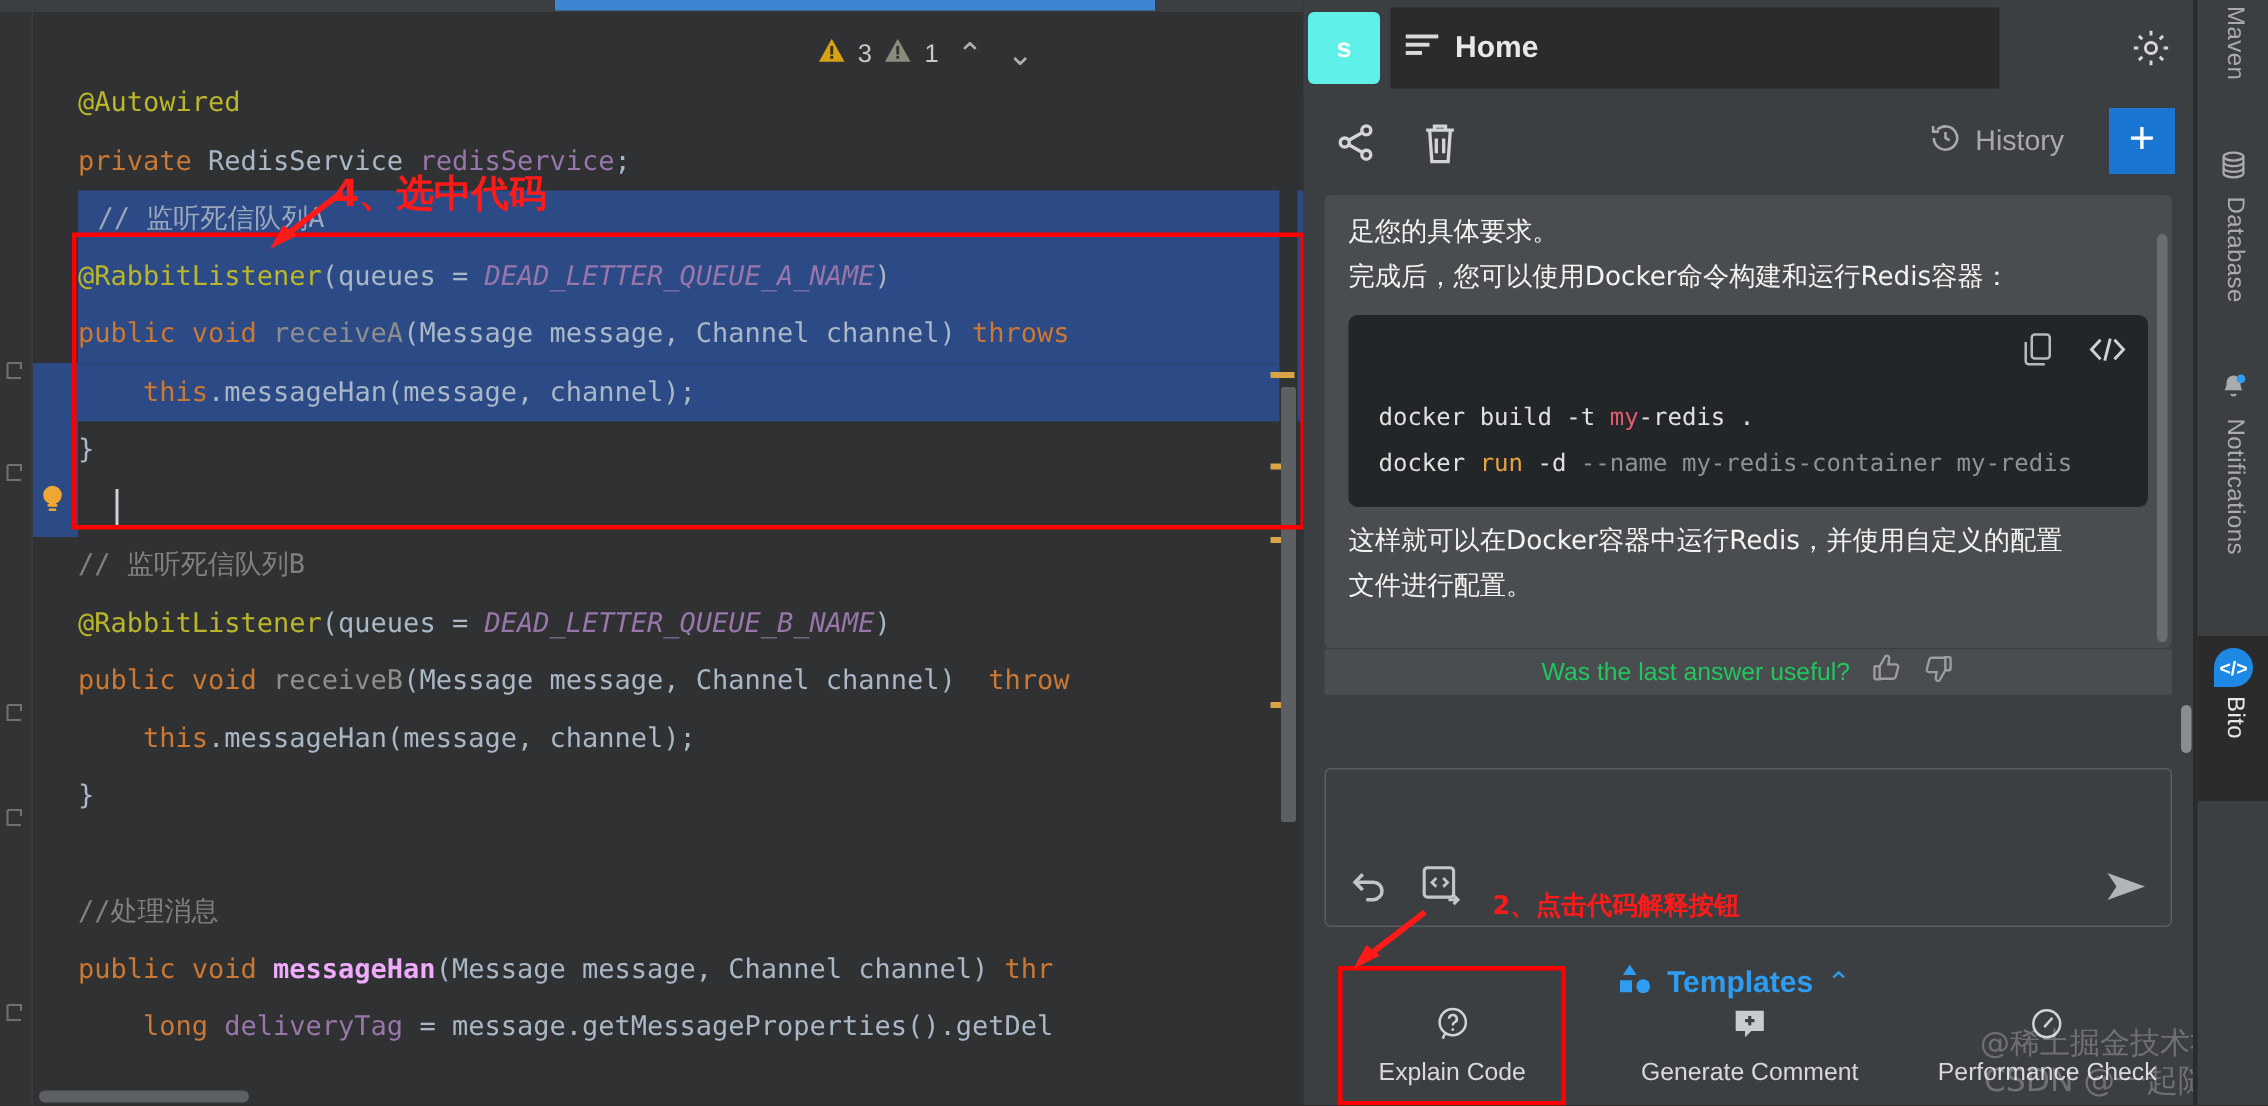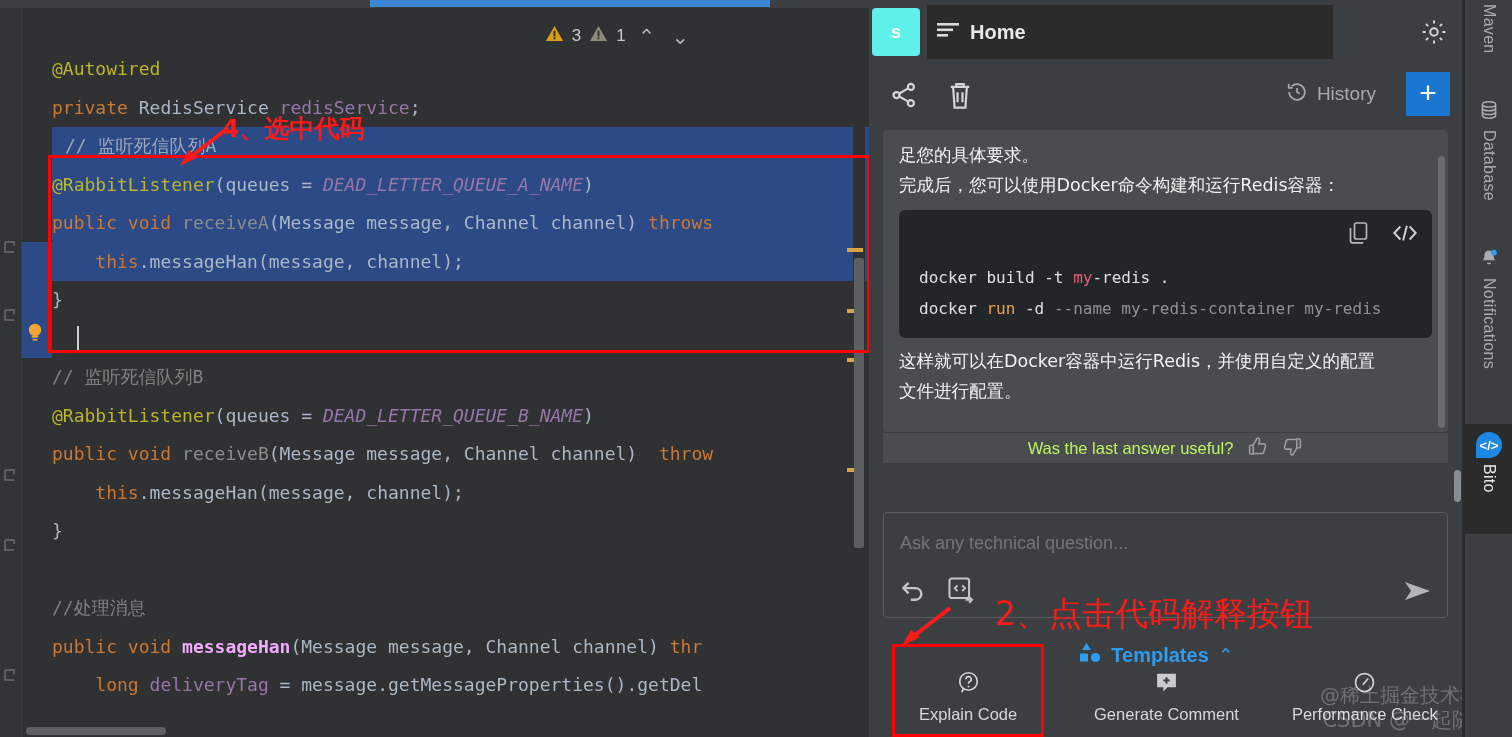--- a/index.html
+++ b/index.html
@@ -169,21 +169,21 @@
 
   #conv-scrollbar {
     position: absolute; right: 3px; top: 26px; width: 7px; height: 272px;
     background: #6a6d6f; border-radius: 4px;
   }
 
   #feedback {
     position: absolute; left: 14px; top: 433px; width: 565px; height: 30px;
     background: #4a4d4f; display: flex; align-items: center; justify-content: center; gap: 14px;
   }
-  #feedback-label { color: #bef264; font-size: 16.5px; }
+  #feedback-label { color: #22c55e; font-size: 16.5px; }
 
   #panel-scroll {
     position: absolute; right: 3px; top: 470px; width: 7px; height: 32px;
     background: #8a8d8f; border-radius: 4px;
   }
 
   #input-wrap {
     position: absolute; left: 14px; top: 512px; width: 565px; height: 106px;
     border: 1px solid #5a5d5f; border-radius: 4px; background: #3c3f41;
   }
@@ -212,21 +212,21 @@
     padding-top: 8px; cursor: pointer;
   }
   .action-label { color: #d6d8da; font-size: 16.5px; white-space: nowrap; }
 
   #red-box-2 {
     position: absolute; left: 892px; top: 644px; width: 152px; height: 93px;
     border: 3px solid #ff0000; pointer-events: none;
   }
   #anno-2 {
     position: absolute; left: 995px; top: 592px;
-    color: #ff1a1a; font-size: 33px; font-weight: 400;
+    color: #ff1a1a; font-size: 17px; font-weight: 700;
     font-family: "DejaVu Sans", sans-serif; white-space: nowrap;
   }
   #anno-2-arrow { position: absolute; left: 898px; top: 604px; width: 56px; height: 44px; }
 
   
   .wm {
     position: absolute; color: rgba(255,255,255,0.26);
     font-family: "DejaVu Sans", sans-serif; white-space: nowrap; pointer-events: none;
   }
   #wm1 { right: 12px; top: 682px; font-size: 20px; }
@@ -440,21 +440,20 @@
         <svg width="21" height="21" viewBox="0 0 24 24" fill="none" stroke="#9b9da0" stroke-width="1.8">
           <path d="M17 13.5v-10h3a1 1 0 0 1 1 1v8a1 1 0 0 1-1 1z"></path>
           <path d="M17 13.5 12.5 21.4a1.9 1.9 0 0 1-2.8-1.9L10.4 15H4.8a1.9 1.9 0 0 1-1.85-2.4l1.9-7.2A1.9 1.9 0 0 1 6.7 4H17"></path>
         </svg>
       </span>
     </div>
 
     <div id="panel-scroll"></div>
 
     <div id="input-wrap">
-      <input id="input-field" placeholder="Ask any technical question..." style="">
       <div id="undo-ic">
         <svg width="28" height="28" viewBox="0 0 24 24" fill="none" stroke="#c3c6c9" stroke-width="2">
           <path d="M5.5 9.5H15a5 5 0 0 1 0 10h-4"></path>
             <path d="M9 5 4.6 9.5 9 14"></path>
         </svg>
       </div>
       <div id="insertcode-ic">
         <svg width="30" height="30" viewBox="0 0 26 26" fill="none" stroke="#c3c6c9" stroke-width="1.8">
           <rect x="3" y="3" width="17" height="17" rx="2"></rect>
           <path d="M10 9 7.5 11.5 10 14M14 9l2.5 2.5L14 14" stroke-width="1.6"></path>

